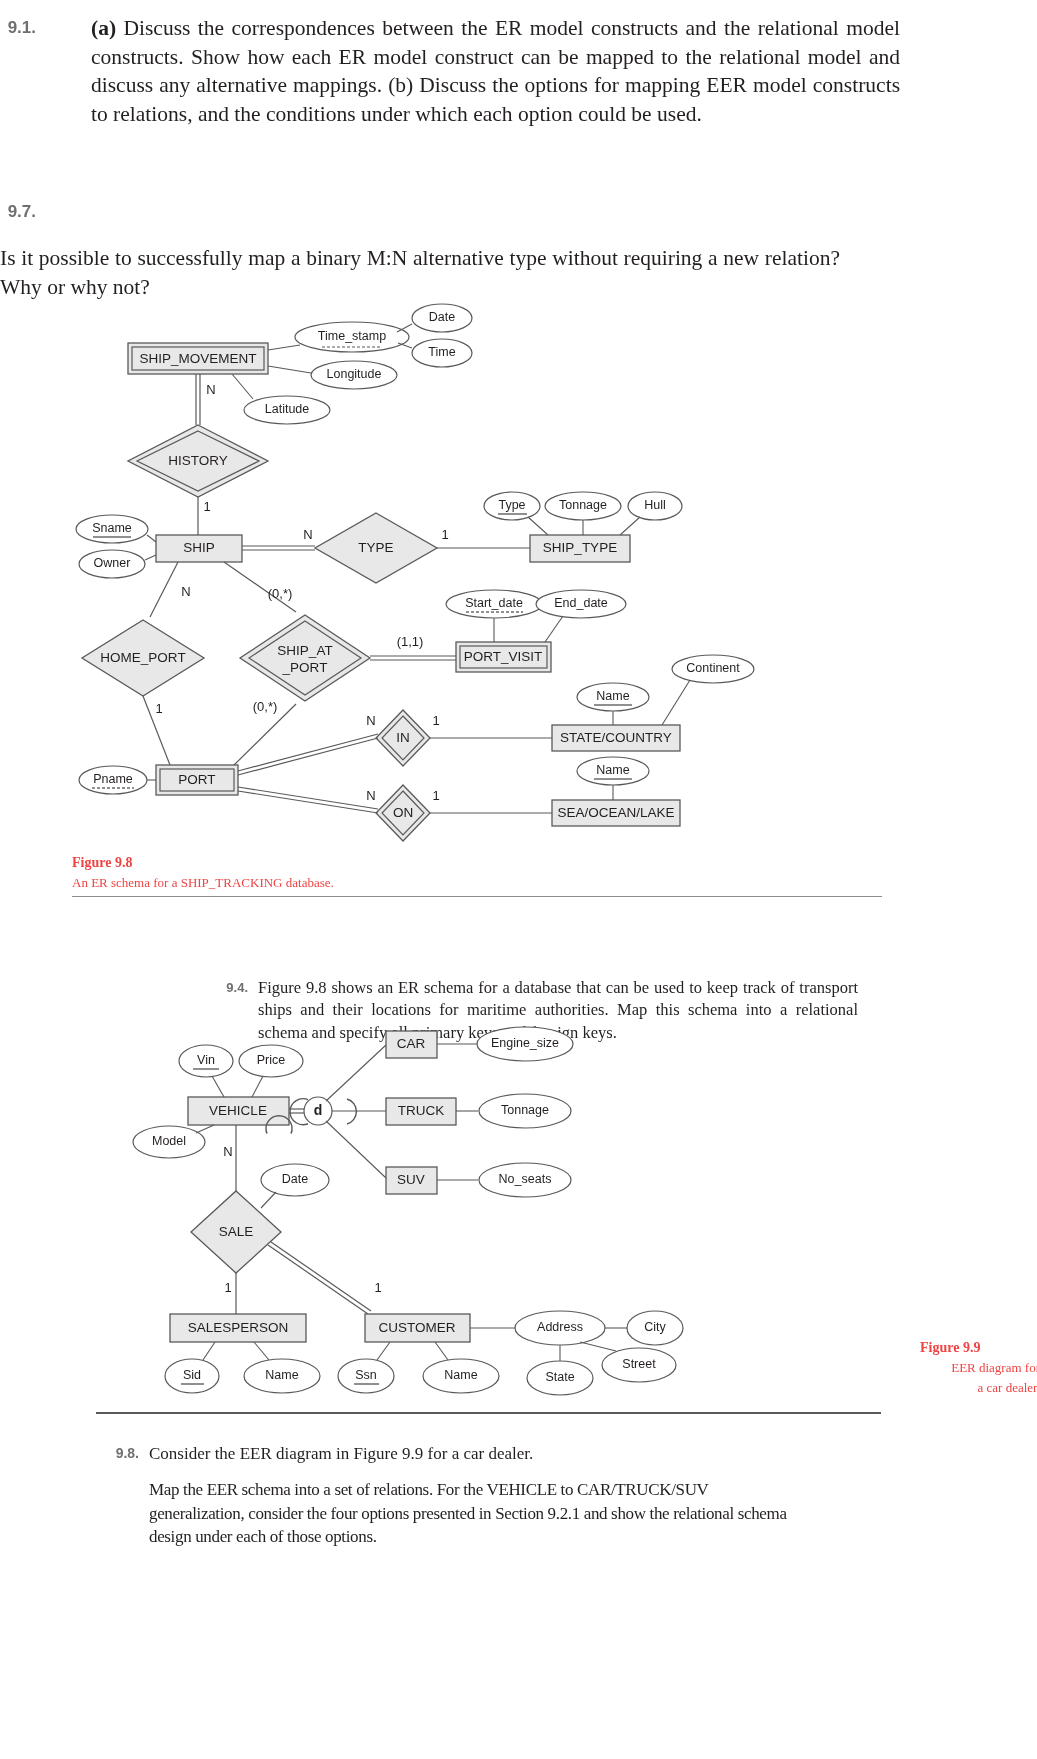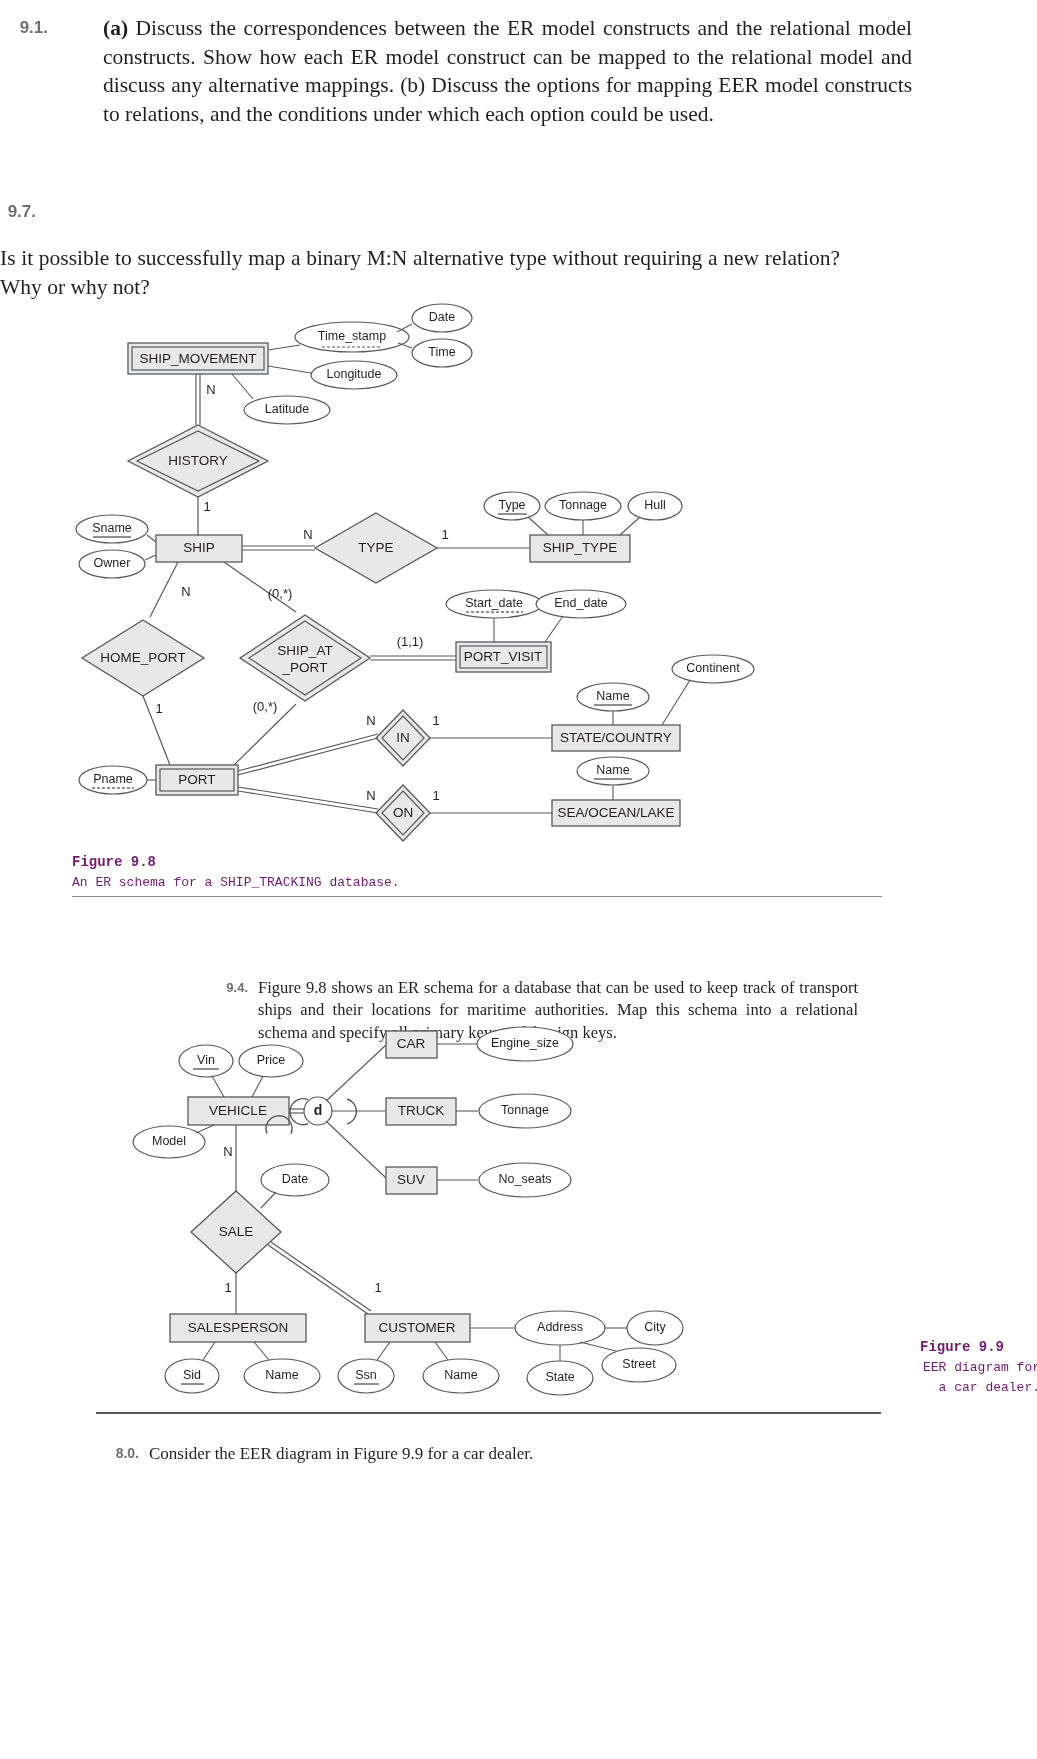--- a/index.html
+++ b/index.html
@@ -34,41 +34,41 @@
     box-sizing: border-box;
   }
   .ex-body {
     font-family: "Liberation Serif", serif;
     font-size: 21.5px;
     line-height: 1.33;
     text-align: justify;
   }
   .ex-body b { font-weight: bold; }
 
-  #ex91 { left: 12px;  top: 14px;  width: 900px; }
+  #ex91 { left: 0px;  top: 14px;  width: 900px; }
   #ex91 .ex-body { width: 840px; margin-left: 45px; }
   #ex97 { left: 0px;  top: 198px; width: 900px; flex-direction: column; }
   #ex97 .ex-body { width: 840px; }
 
   #ex94 { left: 218px; top: 977px; width: 680px; }
   #ex94 .ex-num  { font-size: 13px; width: 40px; flex:0 0 40px; padding-top:3px;}
   #ex94 .ex-body { font-size: 16.5px; line-height: 1.36; width: 600px; }
 
   #ex98 { left: 105px; top: 1442px; width: 800px; }
   #ex98 .ex-num  { font-size: 14px; width: 44px; flex:0 0 44px; padding-top:3px;}
   #ex98 .ex-body { font-size: 17px; line-height: 1.38; width: 640px; text-align:left;}
   #ex98 .ex-body p { margin: 0 0 13px 0; }
   #ex98 .ex-body p:last-child { margin-bottom: 0; }
   .tight { letter-spacing: -0.35px; }
 
   
   .fig-cap {
     position: absolute;
-    font-family: Liberation Mono, monospace;
-    color: #701a75;
+    font-family: Liberation Serif, serif;
+    color: #ef4444;
   }
   .fig-cap .fig-title { font-weight: bold; font-size: 14px; line-height: 1.5; }
   .fig-cap .fig-sub   { font-weight: normal; font-size: 13px; line-height: 1.5; text-align: right; }
 
   #cap98 { left: 72px; top: 852px; }
   #cap99 { left: 920px; top: 1337px; width: 120px; }
 
   
   .hrule { position: absolute; height: 1px; background: #8c8c8c; }
   #rule1 { left: 72px;  top: 896px;  width: 810px; }
@@ -483,17 +483,18 @@
 
 <div class="fig-cap" id="cap99">
   <div class="fig-title">Figure 9.9</div>
   <div class="fig-sub">EER diagram for</div>
   <div class="fig-sub">a car dealer.</div>
 </div>
 
 <div class="hrule" id="rule2"></div>
 
 <div class="exercise" id="ex98">
-  <div class="ex-num">8.0.</div>
+  <div class="ex-num">9.8.</div>
   <div class="ex-body">
     <p>Consider the EER diagram in Figure 9.9 for a car dealer.</p>
+    <p class="tight">Map the EER schema into a set of relations. For the VEHICLE to CAR/TRUCK/SUV generalization, consider the four options presented in Section 9.2.1 and show the relational schema design under each of those options.</p>
   </div>
 </div>
 
 </body></html>

